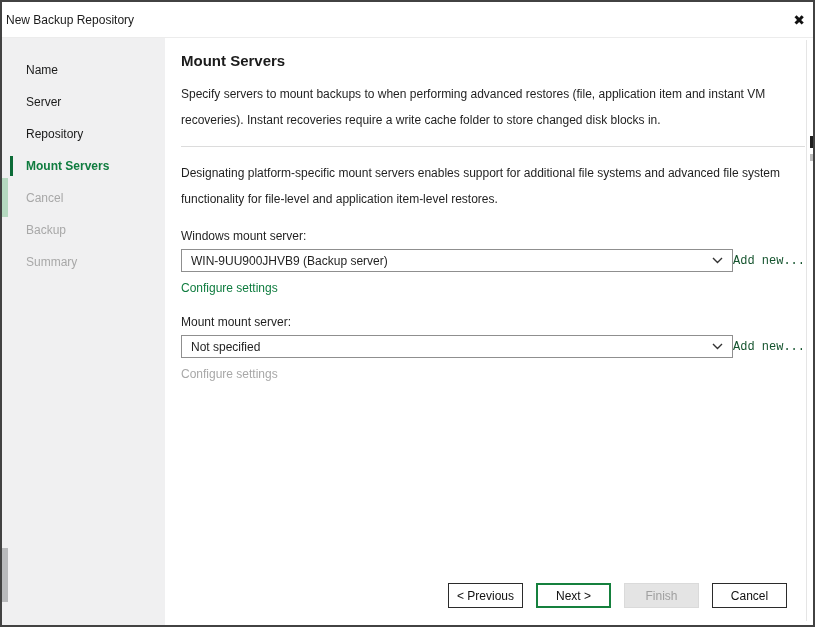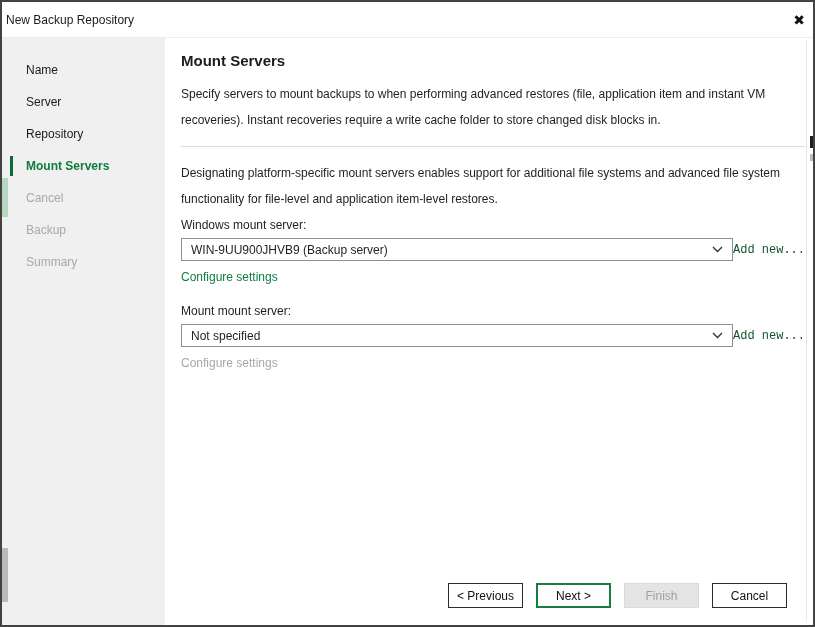--- a/index.html
+++ b/index.html
@@ -70,21 +70,21 @@
     padding: 14px 14px 0 16px;
     position: relative;
   }
   h1.heading { font-size: 15px; font-weight: bold; color: #1b1b1b; margin-bottom: 12px; }
   .para { line-height: 26px; max-width: 620px; color: #1f1f1f; }
   .divider {
     border: none;
     border-top: 1px solid #dcdcdc;
     margin: 13px 0 13px 0;
   }
-  .field-label { margin-top: 6px; margin-bottom: 6px; }
+  .field-label { margin-top: 17px; margin-bottom: 6px; }
   .combo-row { display: flex; align-items: center; }
   .combobox {
     width: 552px;
     height: 23px;
     border: 1px solid #8f8f8f;
     background: #ffffff;
     display: flex;
     align-items: center;
     justify-content: space-between;
     padding: 0 9px;

